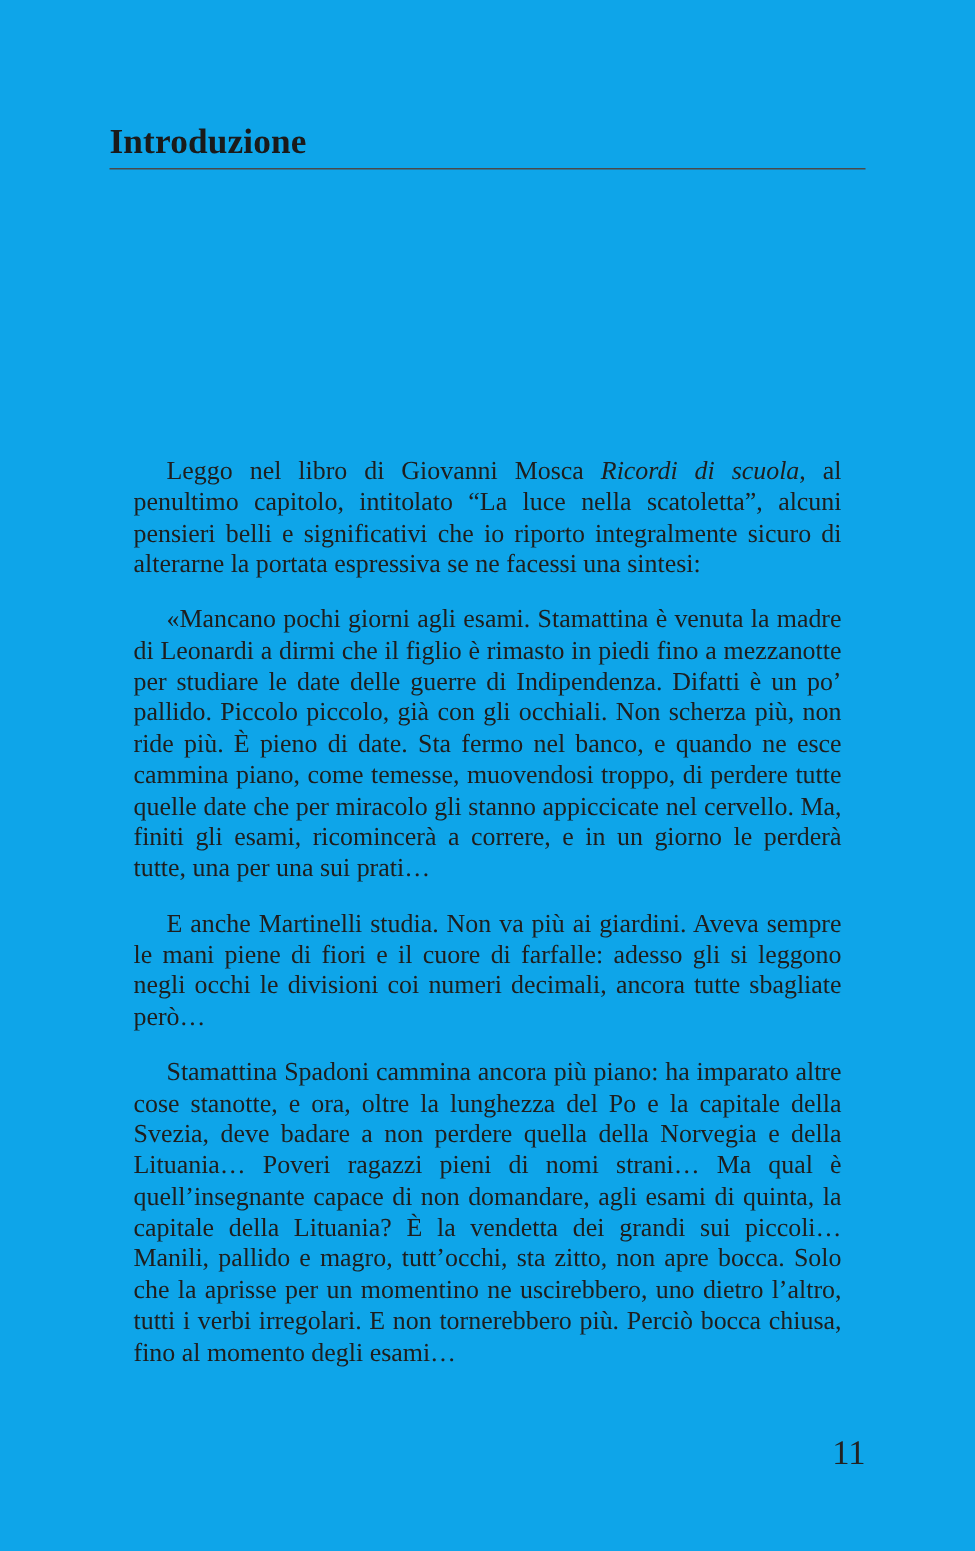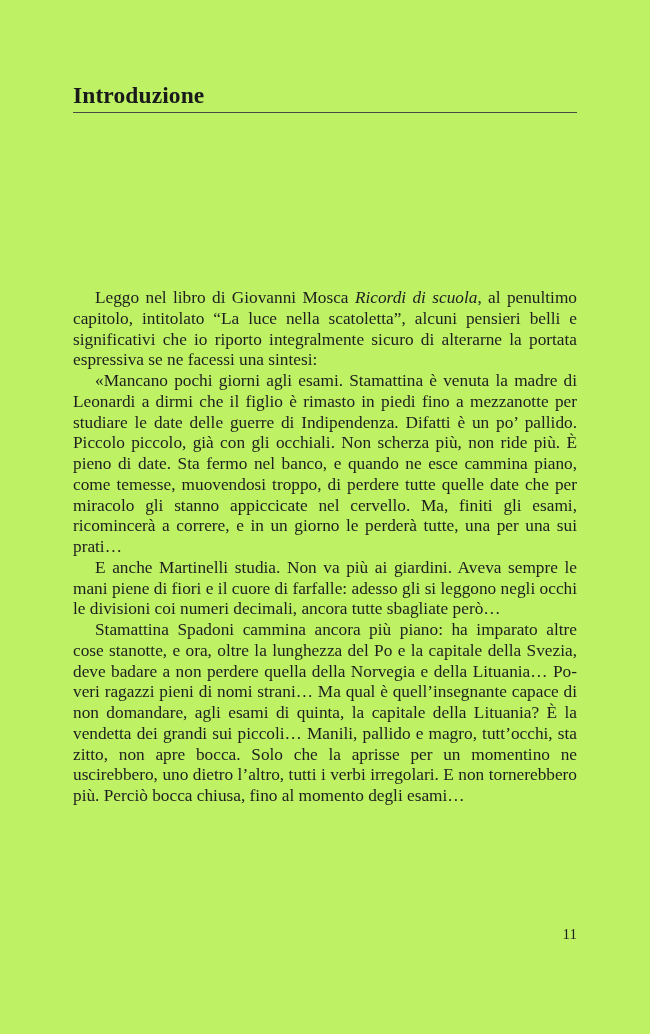--- a/index.html
+++ b/index.html
@@ -1,23 +1,23 @@
 <!DOCTYPE html>
 <html><head>
   <meta charset="utf-8">
   <style>
     html, body { margin: 0; padding: 0; background: #ffffff; }
     body { width: 650px; height: 1034px; position: relative; overflow: hidden; }
-    .page { position: absolute; left: 0; top: 0; width: 650px; height: 1034px; background: #bef264; color: #1e1e1e; font-family: "Liberation Serif", "DejaVu Serif", serif; }
+    .page { position: absolute; left: 0; top: 0; width: 650px; height: 1034px; background: #0ea5e9; color: #1e1e1e; font-family: "Liberation Serif", "DejaVu Serif", serif; }
     .heading { position: absolute; left: 73px; top: 80px; font-size: 23.5px; font-weight: bold; color: #1a1a1a; line-height: 30px; letter-spacing: 0.1px; }
     .rule { position: absolute; left: 73px; top: 112px; width: 504px; height: 0; border-top: 1.3px solid #4a4a4a; }
     .body-text { position: absolute; left: 73px; top: 288px; width: 504px; font-size: 17.3px; line-height: 20.75px; text-align: justify; color: #1e1e1e; }
-    .para { margin: 0; text-indent: 22px; hyphens: manual; }
+    .para { margin: 16px; text-indent: 22px; hyphens: manual; }
     .para i { font-style: italic; }
-    .page-num { position: absolute; left: 540px; top: 926px; width: 37px; text-align: right; font-size: 15px; color: #222; }
+    .page-num { position: absolute; left: 540px; top: 956px; width: 37px; text-align: right; font-size: 23px; color: #222; }
   </style>
 </head>
 <body>
 
 <div class="page">
   <div class="heading">Introduzione</div>
   <div class="rule"></div>
 
   <div class="body-text">
     <p class="para"><span>Leggo nel libro di Giovanni Mosca </span><i>Ricordi di scuola</i><span>, al penultimo capitolo, intitolato “La luce nella scatoletta”, alcuni pensieri belli e significativi che io riporto integralmente sicuro di alterarne la portata espressiva se ne facessi una sintesi:</span></p>

